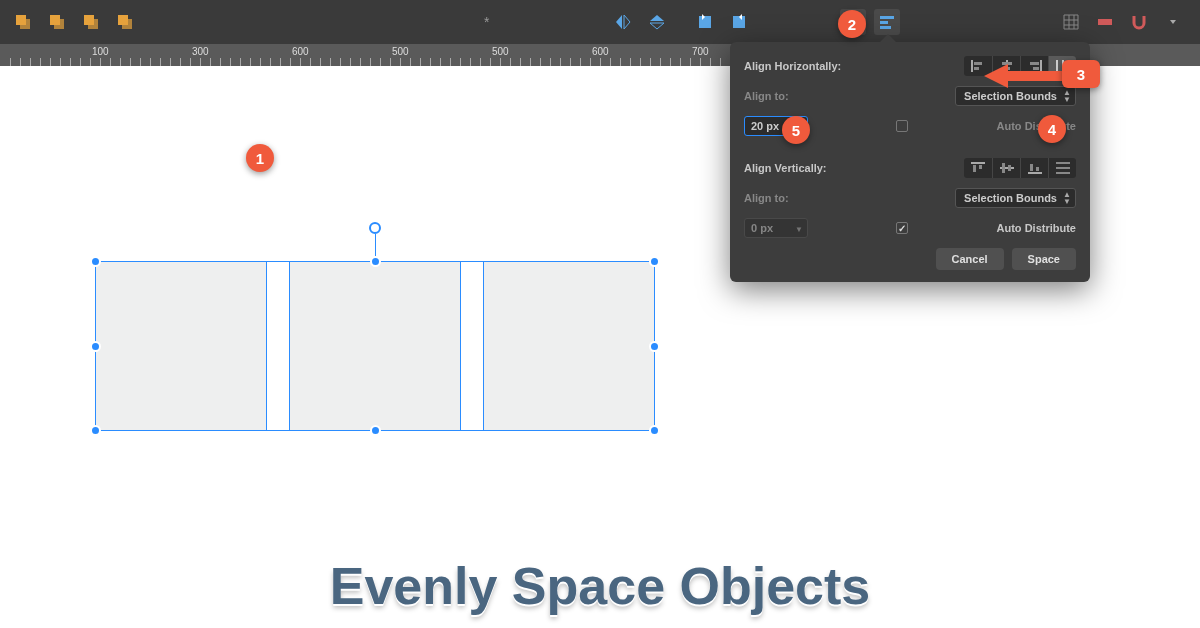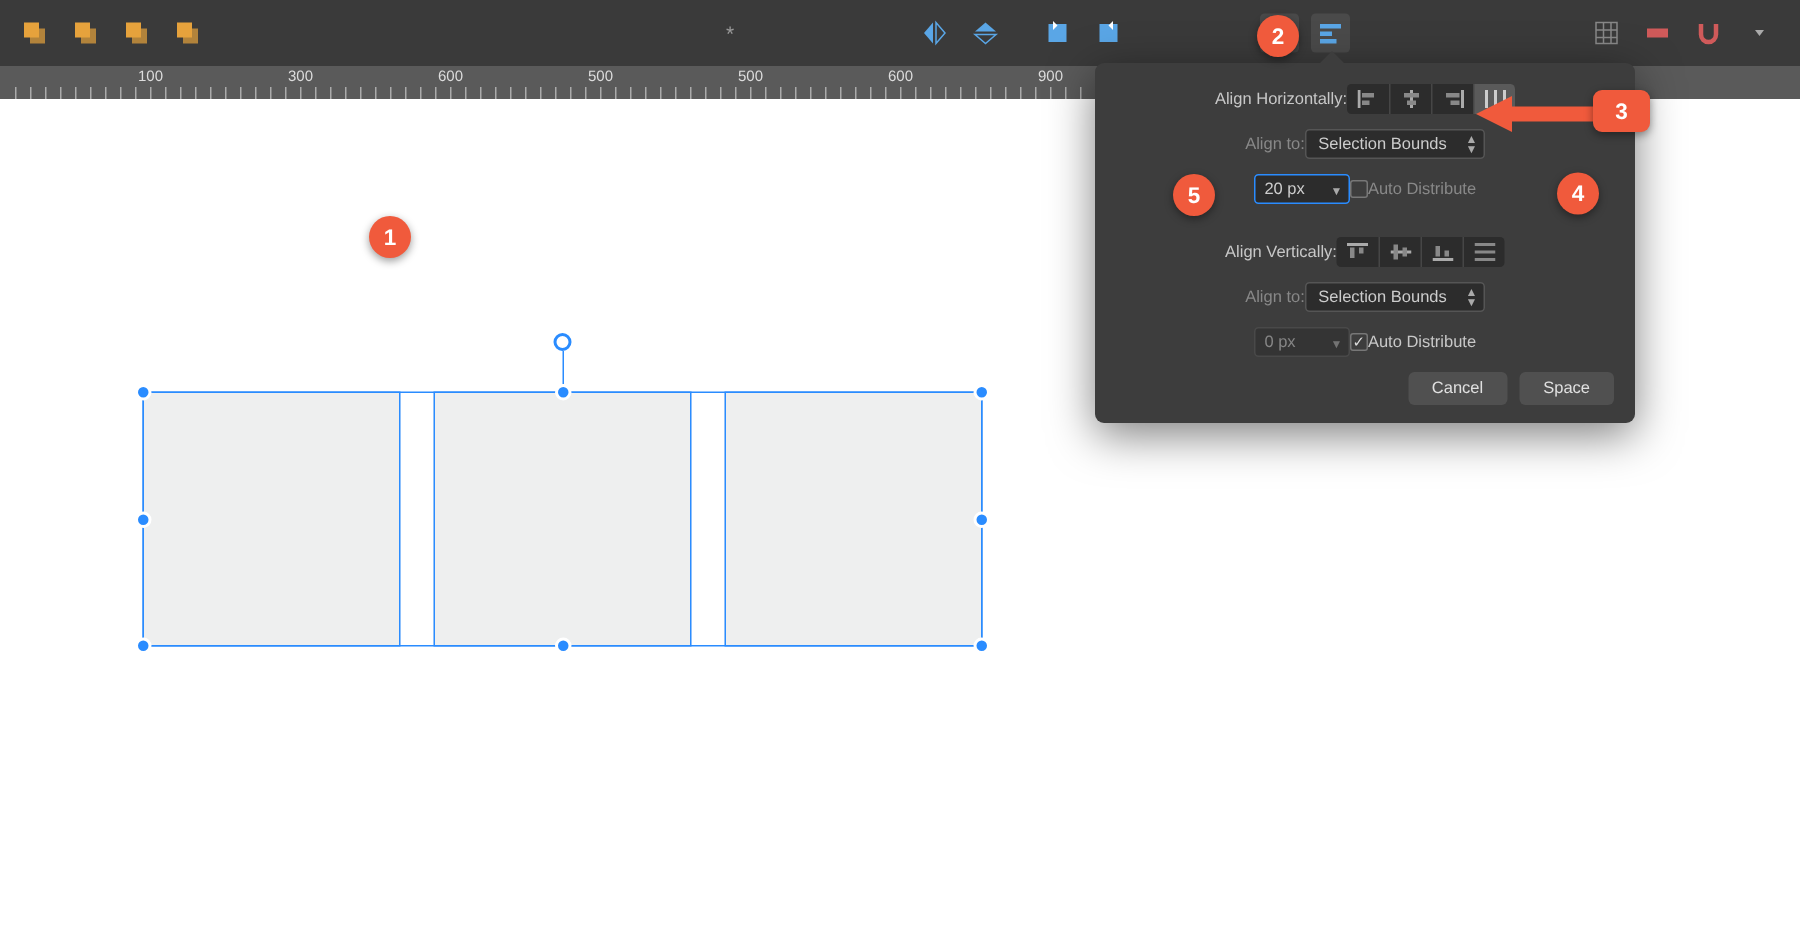--- a/index.html
+++ b/index.html
@@ -26,33 +26,33 @@
 .sq.c { left:388px; }
 .bbox { position:absolute; left:0; top:0; right:0; bottom:0; border:1.5px solid #2a8cff; pointer-events:none; }
 .handle { position:absolute; width:11px; height:11px; background:#2a8cff; border:2px solid #fff; border-radius:50%; }
 .h-tl { left:-6px; top:-6px; } .h-tc { left:50%; top:-6px; margin-left:-5px; } .h-tr { right:-6px; top:-6px; }
 .h-ml { left:-6px; top:50%; margin-top:-5px; } .h-mr { right:-6px; top:50%; margin-top:-5px; }
 .h-bl { left:-6px; bottom:-6px; } .h-bc { left:50%; bottom:-6px; margin-left:-5px; } .h-br { right:-6px; bottom:-6px; }
 .rot { position:absolute; left:50%; top:-40px; margin-left:-6px; width:12px; height:12px; border:2px solid #2a8cff; background:#fff; border-radius:50%; }
 .rot-line { position:absolute; left:50%; top:-28px; width:1px; height:22px; background:#2a8cff; }
 .panel { position:absolute; left:730px; top:42px; width:360px; background:#3d3d3d; border-radius:6px; box-shadow:0 8px 30px rgba(0,0,0,.5); padding:14px 14px 12px; color:#b8b8b8; font-size:11px; }
 .panel-arrow { position:absolute; left:150px; top:-8px; width:0; height:0; border-left:8px solid transparent; border-right:8px solid transparent; border-bottom:8px solid #3d3d3d; }
-.p-row { display:flex; align-items:center; justify-content:center; gap:0; margin-bottom:10px; }
+.p-row { display:flex; align-items:center; justify-content:space-between; gap:20px; margin-bottom:10px;font-weight:bold; }
 .p-label { color:#c8c8c8; }
 .btn-set { display:flex; background:#2c2c2c; border-radius:3px; overflow:hidden; }
 .btn-set .ab { width:28px; height:20px; display:flex; align-items:center; justify-content:center; border-left:1px solid #464646; cursor:pointer; }
 .btn-set .ab:first-child { border-left:none; }
 .btn-set .ab.sel { background:#5a5a5a; }
 .dd { background:#2c2c2c; border:1px solid #555; height:20px; border-radius:3px; display:flex; align-items:center; padding:0 18px 0 8px; position:relative; min-width:120px; color:#ccc; }
 .dd .arrs { position:absolute; right:4px; top:2px; font-size:8px; line-height:7px; color:#aaa; }
 .num { background:#2c2c2c; border:1px solid #555; height:20px; border-radius:3px; color:#ccc; padding:0 16px 0 6px; width:64px; position:relative; display:flex; align-items:center; }
 .num.hl { border:1px solid #2a8cff; }
 .num .arr { position:absolute; right:4px; top:6px; font-size:8px; color:#aaa; }
 .chk { width:12px; height:12px; border:1px solid #777; border-radius:2px; display:inline-flex; align-items:center; justify-content:center; color:#ddd; font-size:10px; }
-.pbtn { background:#505050; color:#e0e0e0; border:none; height:22px; padding:0 16px; border-radius:4px; font-size:11px; cursor:pointer; }
+.pbtn { background:#505050; color:#e0e0e0; border:none; height:22px; padding:0 16px; border-radius:4px; font-size:11px; cursor:pointer;font-weight:bold; }
 .panel .actions { display:flex; gap:8px; justify-content:flex-end; margin-top:8px; }
 .callout { position:absolute; width:28px; height:28px; background:#f05a3c; border-radius:50%; color:#fff; font-size:15px; font-weight:600; display:flex; align-items:center; justify-content:center; box-shadow:0 2px 6px rgba(0,0,0,.4); z-index:20; }
 .callout.rect { width:38px; border-radius:6px; }
 .arrow-anno { position:absolute; z-index:19; }
 .title { position:absolute; left:0; right:0; top:490px; text-align:center; font-size:52px; font-weight:700; color:#4a6680; text-shadow:0 2px 0 #fff,0 4px 5px rgba(0,0,0,.25); }
 </style>
 </head>
 <body>
 
 <div class="toolbar">
@@ -211,21 +211,21 @@
     <div class="tick" style="left: 600px;"></div>
     <div class="tick" style="left: 590px;"></div>
     <div class="tick" style="left: 580px;"></div>
     <div class="tick" style="left: 570px;"></div>
     <div class="tick" style="left: 560px;"></div>
     <div class="tick" style="left: 550px;"></div>
     <div class="tick" style="left: 540px;"></div>
     <div class="tick" style="left: 530px;"></div>
     <div class="tick" style="left: 520px;"></div>
     <div class="tick" style="left: 510px;"></div>
-    <span class="mark" style="left: 692px;">900</span>
+    <span class="mark" style="left: 692px;">700</span>
     <div class="tick" style="left: 700px;"></div>
     <div class="tick" style="left: 690px;"></div>
     <div class="tick" style="left: 680px;"></div>
     <div class="tick" style="left: 670px;"></div>
     <div class="tick" style="left: 660px;"></div>
     <div class="tick" style="left: 650px;"></div>
     <div class="tick" style="left: 640px;"></div>
     <div class="tick" style="left: 630px;"></div>
     <div class="tick" style="left: 620px;"></div>
     <div class="tick" style="left: 610px;"></div>
@@ -254,20 +254,21 @@
       <div class="handle h-tc"></div>
       <div class="handle h-tr"></div>
       <div class="handle h-ml"></div>
       <div class="handle h-mr"></div>
       <div class="handle h-bl"></div>
       <div class="handle h-bc"></div>
       <div class="handle h-br"></div>
     </div>
   </div>
 
+  <div class="title">Evenly Space Objects</div>
 </div>
 
 <div class="panel">
   <div class="panel-arrow"></div>
 
   <div class="p-row">
     <span class="p-label">Align Horizontally:</span>
     <div class="btn-set">
       <div class="ab">
           <svg width="14" height="12">

